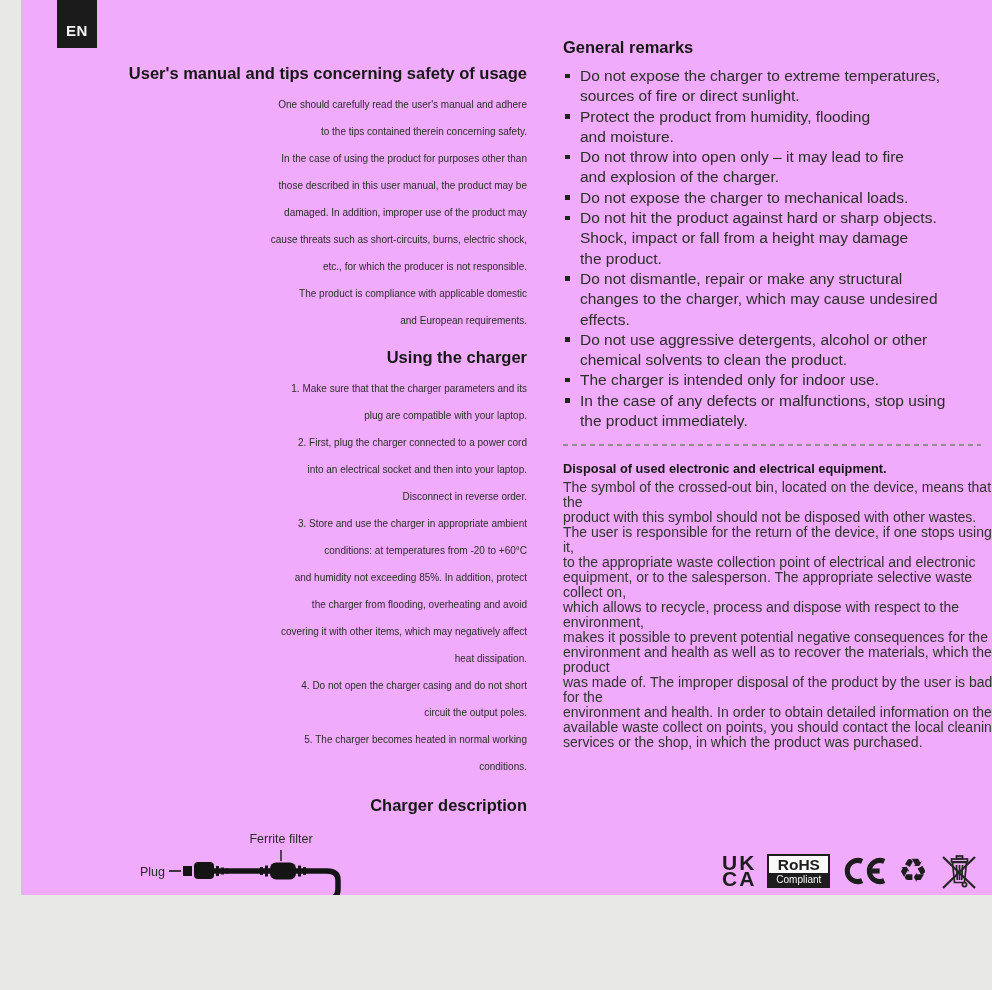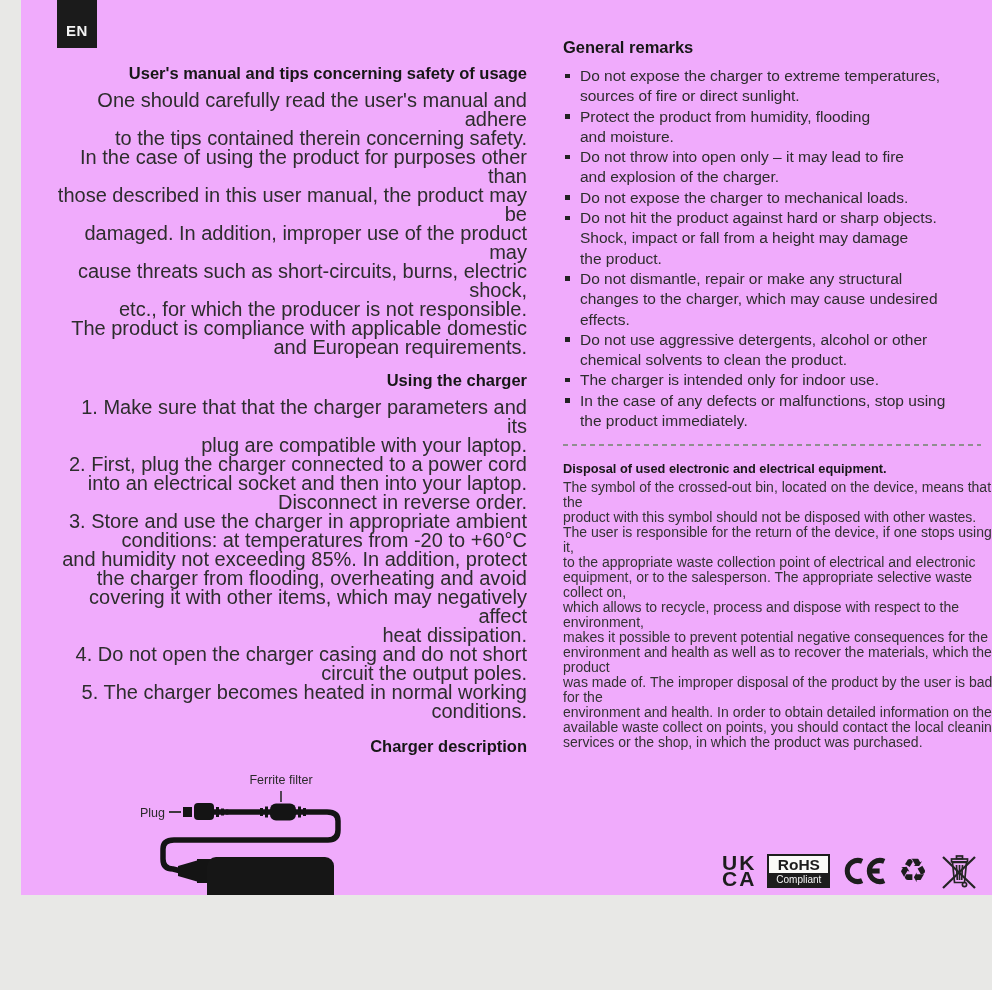--- a/index.html
+++ b/index.html
@@ -13,21 +13,21 @@
   .lang-badge {
     position:absolute; left:36px; top:0; width:40px; height:48px;
     background:#1b1b1b; color:#f4f4f4; font-weight:bold; font-size:15px;
     display:flex; justify-content:center; align-items:flex-end; padding-bottom:9px;
     letter-spacing:0.5px;
   }
   
   .col-left  { position:absolute; left:36px;  top:62px; width:470px;text-align:right; }
   .col-right { position:absolute; left:542px; top:36px; width:452px; }
   h2.sec { font-size:16.5px; font-weight:bold; color:#171717; line-height:22px; }
-  .body-text { font-size:20px; line-height:19px; white-space:pre-line; color:#2d2d2d; }
+  .body-text { font-size:10px; line-height:27px; white-space:pre-line; color:#2d2d2d; }
   .col-left h2.sec + .body-text { margin-top:7px; }
   .mt12 { margin-top:12px; } .mt14 { margin-top:14px; }
   
   ul.remarks { list-style:none; margin-top:8px; }
   ul.remarks li {
     position:relative; padding-left:17px; white-space:pre-line;
     font-size:15.5px; line-height:20.3px; color:#2d2d2d;
   }
   ul.remarks li::before {
     content:""; position:absolute; left:2px; top:7.5px;

